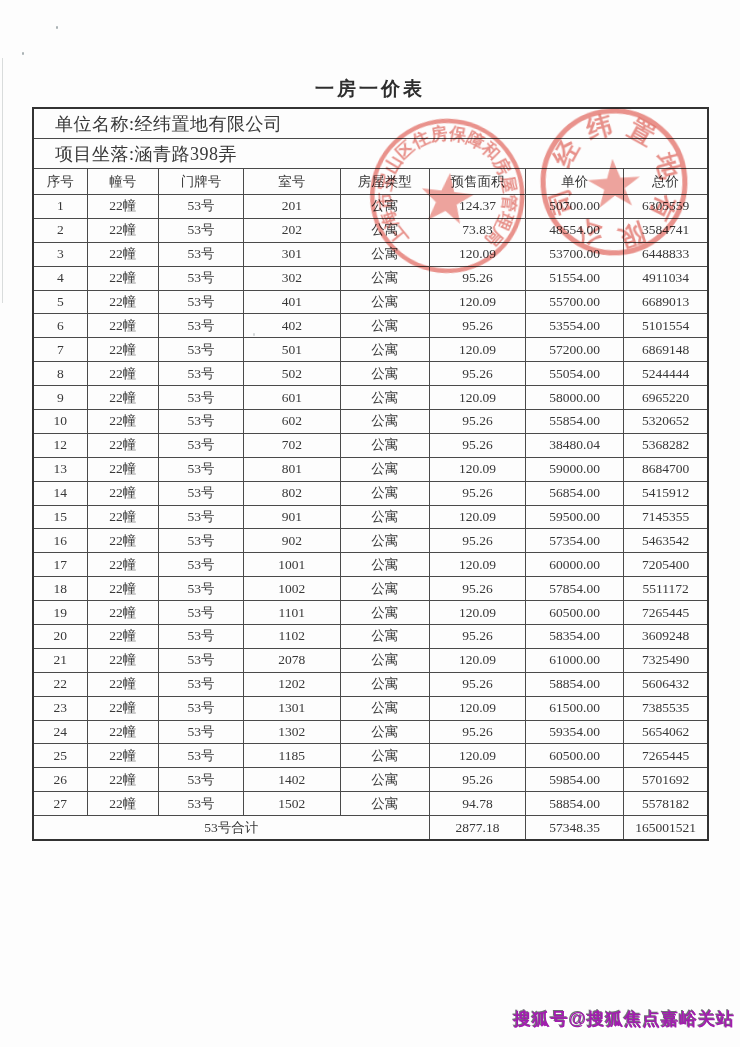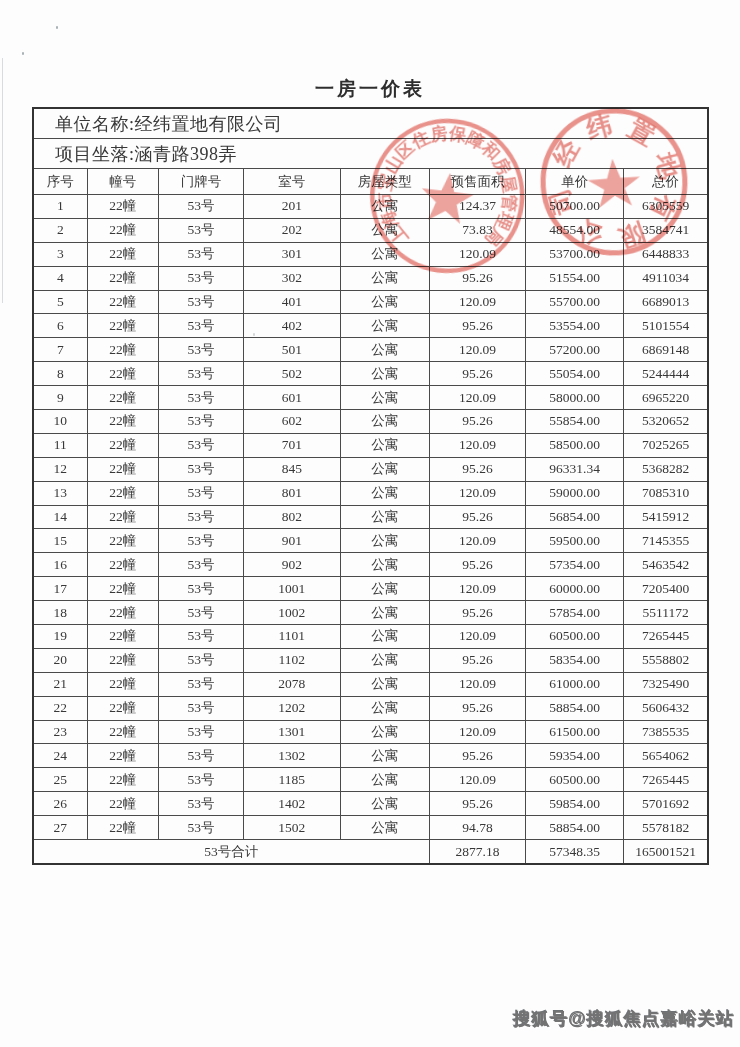--- a/index.html
+++ b/index.html
@@ -60,21 +60,21 @@
   .stamp-right{left:538px;top:106px;width:152px;height:152px;transform:rotate(-4deg);}
   .stamp svg{width:100%;height:100%;}
   .stamp circle{fill:none;stroke:#e05a50;stroke-opacity:.8;}
   .stamp .star{fill:#e35b50;fill-opacity:.68;}
   .stamp text{fill:#dd5248;fill-opacity:.78;font-family:"Liberation Serif","DejaVu Serif",serif;font-weight:bold;}
   
   .watermark{
     position:absolute;right:5px;top:1007px;
     font-family:"Liberation Sans","DejaVu Sans",sans-serif;
     font-size:17.5px;font-weight:bold;letter-spacing:1px;
-    color:#737373;
+    color:#a21caf;
     text-shadow:-1px -1px 0 #6f7275, 1px 1px 0 #ffffff, 2px 2px 1px #ffffff;
   }
 </style>
 </head>
 <body>
 
 <div class="page">
 
   <div class="scan-line"></div>
   <div class="speck s1"></div>
@@ -207,48 +207,38 @@
           <td>10</td>
           <td>22幢</td>
           <td>53号</td>
           <td>602</td>
           <td>公寓</td>
           <td>95.26</td>
           <td>55854.00</td>
           <td>5320652</td>
         </tr>
         <tr>
-          <td>11</td>
-          <td>22幢</td>
-          <td>53号</td>
-          <td>701</td>
-          <td>公寓</td>
-          <td>120.09</td>
-          <td>58500.00</td>
-          <td>7025265</td>
-        </tr>
-        <tr>
           <td>12</td>
           <td>22幢</td>
           <td>53号</td>
-          <td>845</td>
-          <td>公寓</td>
-          <td>95.26</td>
-          <td>96331.34</td>
+          <td>702</td>
+          <td>公寓</td>
+          <td>95.26</td>
+          <td>38480.04</td>
           <td>5368282</td>
         </tr>
         <tr>
           <td>13</td>
           <td>22幢</td>
           <td>53号</td>
           <td>801</td>
           <td>公寓</td>
           <td>120.09</td>
           <td>59000.00</td>
-          <td>7085310</td>
+          <td>8684700</td>
         </tr>
         <tr>
           <td>14</td>
           <td>22幢</td>
           <td>53号</td>
           <td>802</td>
           <td>公寓</td>
           <td>95.26</td>
           <td>56854.00</td>
           <td>5415912</td>
@@ -304,21 +294,21 @@
           <td>7265445</td>
         </tr>
         <tr>
           <td>20</td>
           <td>22幢</td>
           <td>53号</td>
           <td>1102</td>
           <td>公寓</td>
           <td>95.26</td>
           <td>58354.00</td>
-          <td>5558802</td>
+          <td>3609248</td>
         </tr>
         <tr>
           <td>21</td>
           <td>22幢</td>
           <td>53号</td>
           <td>2078</td>
           <td>公寓</td>
           <td>120.09</td>
           <td>61000.00</td>
           <td>7325490</td>

